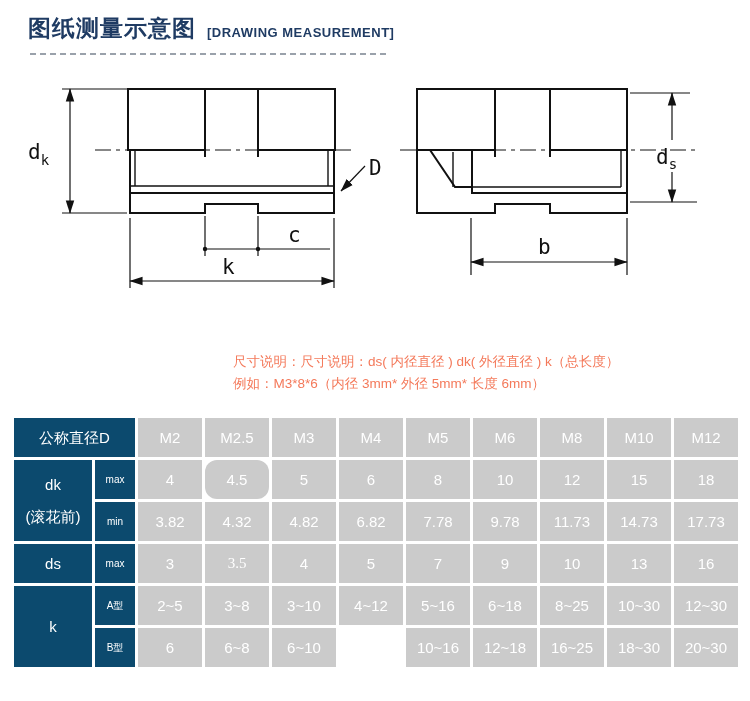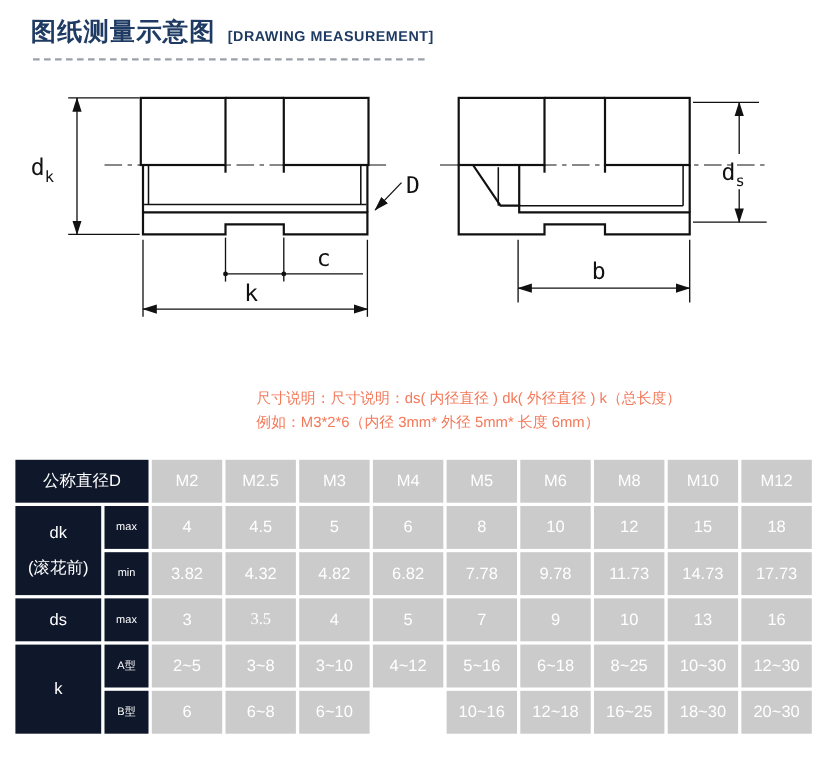--- a/index.html
+++ b/index.html
@@ -27,21 +27,21 @@
   }
   .spec-table{
     position:absolute;left:14px;top:418px;width:724px;
     display:grid;grid-template-columns:78px 40px repeat(9,1fr);
     grid-auto-rows:39px;gap:3px;
   }
   .cell{
     display:flex;flex-direction:column;justify-content:space-evenly;align-items:center;
     color:#ffffff;font-size:15px;line-height:1;text-align:center;
   }
-  .cell.orange{background:#0f172a;}
+  .cell.orange{background:#0c4a6e;}
   .cell.gray{background:#cbcbcb;}
   .cell.sublabel{font-size:10px;}
 </style>
 </head>
 <body>
 
 <div class="title-block">
   <span class="title-cn">图纸测量示意图</span>
   <span class="title-en">[DRAWING MEASUREMENT]</span>
 </div>
@@ -125,21 +125,21 @@
 
     <line class="dim" x1="471" y1="158" x2="471" y2="215"></line>
     <line class="dim" x1="627" y1="158" x2="627" y2="215"></line>
     <line class="dim" x1="471" y1="202" x2="627" y2="202" marker-start="url(#arw)" marker-end="url(#arw)"></line>
     <text class="dimtxt" x="538" y="194">b</text>
   </g>
 </svg>
 
 <div class="notes">
   <div>尺寸说明：尺寸说明：ds( 内径直径 ) dk( 外径直径 )  k（总长度）</div>
-  <div>例如：M3*2*6（内径 3mm* 外径 5mm* 长度 6mm）</div>
+  <div>例如：M3*8*6（内径 3mm* 外径 5mm* 长度 6mm）</div>
 </div>
 
 <div class="spec-table">
     <div class="cell orange" style="grid-area: 1 / 1 / 2 / 3;">
       <div>公称直径D</div>
     </div>
     <div class="cell gray" style="grid-area: 1 / 3;">
       <div>M2</div>
     </div>
     <div class="cell gray" style="grid-area: 1 / 4;">
@@ -169,21 +169,21 @@
     <div class="cell orange" style="grid-area: 2 / 1 / 4 / 2;">
       <div>dk</div>
       <div>(滚花前)</div>
     </div>
     <div class="cell orange sublabel" style="grid-area: 2 / 2;">
       <div>max</div>
     </div>
     <div class="cell gray" style="grid-area: 2 / 3;">
       <div>4</div>
     </div>
-    <div class="cell gray" style="grid-area: 2 / 4;">
+    <div class="cell gray" style="grid-area: 2 / 4; border-radius: 12px;">
       <div>4.5</div>
     </div>
     <div class="cell gray" style="grid-area: 2 / 5;">
       <div>5</div>
     </div>
     <div class="cell gray" style="grid-area: 2 / 6;">
       <div>6</div>
     </div>
     <div class="cell gray" style="grid-area: 2 / 7;">
       <div>8</div>

